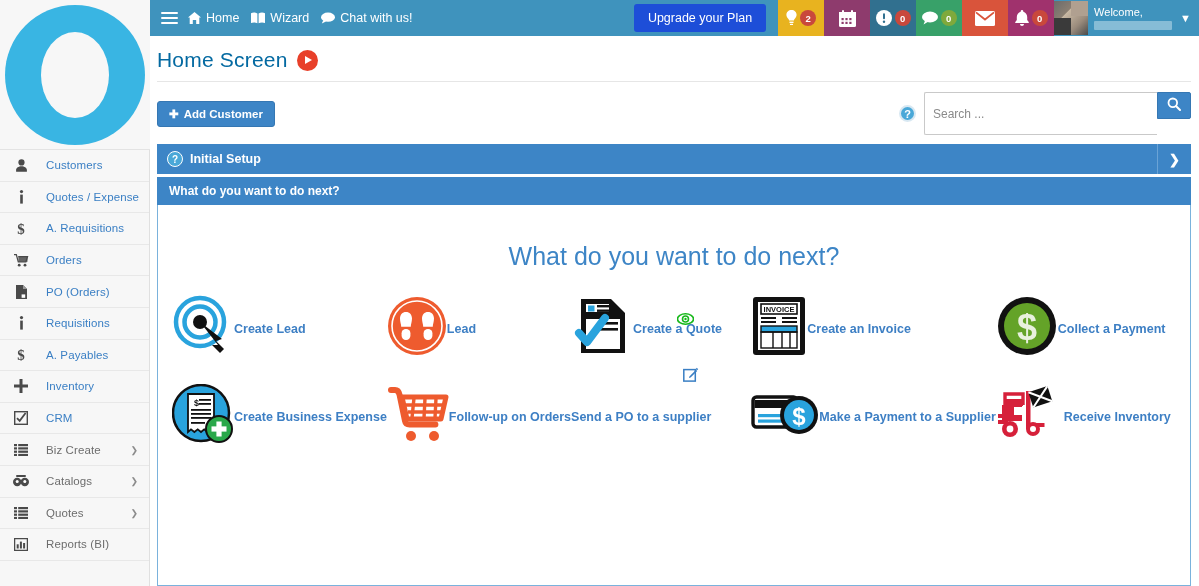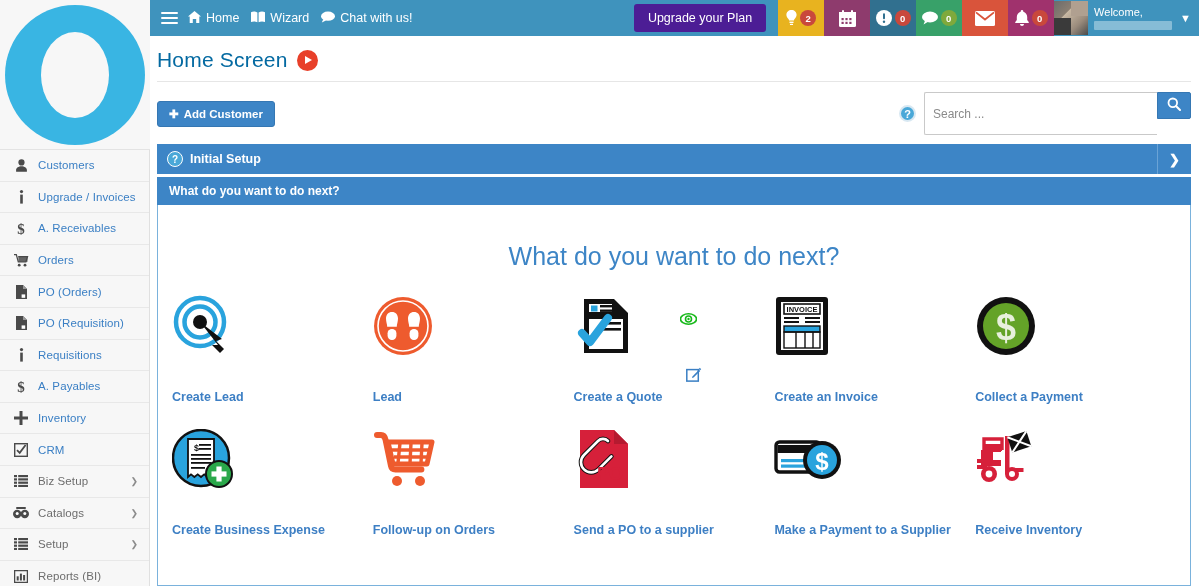--- a/index.html
+++ b/index.html
@@ -43,21 +43,21 @@
     background: #f7f7f7;
     cursor: pointer;
     position: relative;
   }
   .menu-ico {
     width: 22px; display: flex; align-items: center; justify-content: center;
     color: #4a4a4a; font-size: 13px; flex: 0 0 22px;
   }
   .menu-ico svg { display: block; }
   .menu-label {
-    font-size: 11.5px; color: #3a7fc4; margin-left: 6px;
+    font-size: 11.5px; color: #3a7fc4; margin-left: 14px;
     white-space: nowrap; letter-spacing: .1px;
   }
   .menu-item.grey .menu-label { color: #6d6d6d; }
   .menu-caret {
     position: absolute; right: 11px; top: 50%; transform: translateY(-50%);
     color: #8b8b8b; font-size: 9px;
   }
 
   
   .right { flex: 1; display: flex; flex-direction: column; min-width: 0; }
@@ -68,28 +68,28 @@
     display: flex; align-items: stretch; flex: 0 0 36px;
     color: #fff;
   }
   .tb-left { display: flex; align-items: center; padding-left: 11px; gap: 0; }
   .burger {
     width: 17px; height: 13px; display: flex; flex-direction: column;
     justify-content: space-between; cursor: pointer; margin-right: 10px;
   }
   .burger i { display: block; height: 2.4px; background: #fff; border-radius: 1px; }
   .tb-link {
-    display: flex; gap: 5px;
+    display: flex; align-items: center; gap: 5px;
     font-size: 12.5px; color: #fff; margin-right: 12px;
     cursor: pointer; white-space: nowrap;
   }
   .tb-link svg { display: block; }
   .tb-spacer { flex: 1; }
   .upgrade-btn {
-    align-self: center; background: #4c1d95; border: none;
+    align-self: center; background: #1d4ed8; border: none;
     color: #fff; font-size: 12.5px; font-family: inherit;
     padding: 7px 14px; border-radius: 3px; cursor: pointer;
     margin-right: 12px; white-space: nowrap;
   }
   .tile {
     width: 46px; display: flex; align-items: center; justify-content: center;
     gap: 3px; cursor: pointer; position: relative;
   }
   .tile svg { display: block; }
   .badge {
@@ -201,22 +201,22 @@
   }
   .card-title {
     text-align: center; font-size: 25px; color: #3d85c6;
     font-weight: normal; padding: 37px 0 0 0;
   }
   .grid {
     display: grid; grid-template-columns: repeat(5, 1fr);
     row-gap: 0; padding: 22px 14px 0 14px;
   }
   .cell {
-    display: flex; flex-direction: column; align-items: flex-start;
-    cursor: pointer; position: relative; padding-bottom: 22px; gap: 26px;
+    display: flex; flex-direction: row; align-items: center;
+    cursor: pointer; position: relative; padding-bottom: 22px;
   }
   .cell-icon {
     height: 66px; display: flex; align-items: center; justify-content: center;
     position: relative;
   }
   .cell-label {
     margin-top: 5px; font-size: 12.5px; color: #3d7fc4; font-weight: bold;
     text-align: center; white-space: nowrap;
   }
   .mini-eye {
@@ -247,29 +247,29 @@
           </span>
           <span class="menu-label">Customers</span>
         </div>
         <div class="menu-item">
           <span class="menu-ico">
             <svg width="7" height="14" viewBox="0 0 7 14">
               <circle cx="3.5" cy="1.6" r="1.6" fill="#4a4a4a"></circle>
               <rect x="2.2" y="4.6" width="2.6" height="9" fill="#4a4a4a"></rect>
             </svg>
           </span>
-          <span class="menu-label">Upgrade / Invoices</span>
+          <span class="menu-label">Quotes / Expense</span>
         </div>
         <div class="menu-item">
           <span class="menu-ico">
             <svg width="10" height="15" viewBox="0 0 10 15">
               <text x="5" y="13" font-family="Liberation Serif, serif" font-size="15" font-weight="bold" fill="#4a4a4a" text-anchor="middle">$</text>
             </svg>
           </span>
-          <span class="menu-label">A. Receivables</span>
+          <span class="menu-label">A. Requisitions</span>
         </div>
         <div class="menu-item">
           <span class="menu-ico">
             <svg width="15" height="13" viewBox="0 0 15 13">
               <path d="M0 .6h2.3l2 7.2h7.6l1.6-5.1H4.2" stroke="#4a4a4a" stroke-width="1.3" fill="none"></path>
               <rect x="4.4" y="2.7" width="9.1" height="5.1" fill="#4a4a4a" opacity=".85"></rect>
               <circle cx="5.2" cy="11.2" r="1.4" fill="#4a4a4a"></circle>
               <circle cx="11" cy="11.2" r="1.4" fill="#4a4a4a"></circle>
             </svg>
           </span>
@@ -277,30 +277,20 @@
         </div>
         <div class="menu-item">
           <span class="menu-ico">
             <svg width="11" height="14" viewBox="0 0 11 14">
               <path d="M0 0h7l4 4v10H0z" fill="#4a4a4a"></path>
               <path d="M7 0l4 4H7z" fill="#999"></path>
               <rect x="5.6" y="9.4" width="3.6" height="3.4" fill="#fff"></rect>
             </svg>
           </span>
           <span class="menu-label">PO (Orders)</span>
-        </div>
-        <div class="menu-item">
-          <span class="menu-ico">
-            <svg width="11" height="14" viewBox="0 0 11 14">
-              <path d="M0 0h7l4 4v10H0z" fill="#4a4a4a"></path>
-              <path d="M7 0l4 4H7z" fill="#999"></path>
-              <rect x="5.6" y="9.4" width="3.6" height="3.4" fill="#fff"></rect>
-            </svg>
-          </span>
-          <span class="menu-label">PO (Requisition)</span>
         </div>
         <div class="menu-item">
           <span class="menu-ico">
             <svg width="7" height="14" viewBox="0 0 7 14">
               <circle cx="3.5" cy="1.6" r="1.6" fill="#4a4a4a"></circle>
               <rect x="2.2" y="4.6" width="2.6" height="9" fill="#4a4a4a"></rect>
             </svg>
           </span>
           <span class="menu-label">Requisitions</span>
         </div>
@@ -338,21 +328,21 @@
                 <rect x="4.2" y="0" width="9.8" height="2.2"></rect>
                 <rect x="0" y="3.3" width="3" height="2.2"></rect>
                 <rect x="4.2" y="3.3" width="9.8" height="2.2"></rect>
                 <rect x="0" y="6.6" width="3" height="2.2"></rect>
                 <rect x="4.2" y="6.6" width="9.8" height="2.2"></rect>
                 <rect x="0" y="9.9" width="3" height="2.1"></rect>
                 <rect x="4.2" y="9.9" width="9.8" height="2.1"></rect>
               </g>
             </svg>
           </span>
-          <span class="menu-label">Biz Setup</span>
+          <span class="menu-label">Biz Create</span>
           <span class="menu-caret">❯</span>
         </div>
         <div class="menu-item grey">
           <span class="menu-ico">
             <svg width="16" height="12" viewBox="0 0 16 12">
               <circle cx="4.2" cy="7" r="4.2" fill="#4a4a4a"></circle>
               <circle cx="11.8" cy="7" r="4.2" fill="#4a4a4a"></circle>
               <circle cx="4.2" cy="6.4" r="1.5" fill="#fff"></circle>
               <circle cx="11.8" cy="6.4" r="1.5" fill="#fff"></circle>
               <rect x="3" y="0" width="10" height="2" rx="1" fill="#4a4a4a"></rect>
@@ -369,21 +359,21 @@
                 <rect x="4.2" y="0" width="9.8" height="2.2"></rect>
                 <rect x="0" y="3.3" width="3" height="2.2"></rect>
                 <rect x="4.2" y="3.3" width="9.8" height="2.2"></rect>
                 <rect x="0" y="6.6" width="3" height="2.2"></rect>
                 <rect x="4.2" y="6.6" width="9.8" height="2.2"></rect>
                 <rect x="0" y="9.9" width="3" height="2.1"></rect>
                 <rect x="4.2" y="9.9" width="9.8" height="2.1"></rect>
               </g>
             </svg>
           </span>
-          <span class="menu-label">Setup</span>
+          <span class="menu-label">Quotes</span>
           <span class="menu-caret">❯</span>
         </div>
         <div class="menu-item grey">
           <span class="menu-ico">
             <svg width="14" height="13" viewBox="0 0 14 13">
               <rect x=".6" y=".6" width="12.8" height="11.8" stroke="#4a4a4a" stroke-width="1.3" fill="none"></rect>
               <g fill="#4a4a4a">
                 <rect x="2.7" y="6.3" width="2" height="4.2"></rect>
                 <rect x="5.9" y="3.6" width="2" height="6.9"></rect>
                 <rect x="9.1" y="5" width="2" height="5.5"></rect>
@@ -684,29 +674,20 @@
                     <line x1="38" y1="13" x2="37" y2="33"></line>
                     <line x1="49" y1="13" x2="48" y2="33"></line>
                   </g>
                   <circle cx="24" cy="51" r="5" fill="#ee5b2e"></circle>
                   <circle cx="47" cy="51" r="5" fill="#ee5b2e"></circle>
                 </svg>
               </span>
               <span class="cell-label">Follow-up on Orders</span>
             </div>
             <div class="cell">
-              <span class="cell-icon">
-                <svg width="58" height="62" viewBox="0 0 58 62">
-                  <path d="M6 2h34l14 14v44H6z" fill="#d6203a"></path>
-                  <path d="M40 2l14 14H40z" fill="#b51a30"></path>
-                  <path d="M34 13c-2.8-2.8-7.3-2.8-10 0L10 27c-4 4-4 10.4 0 14.4s10.4 4 14.4 0l13-13" stroke="#111" stroke-width="4.6" fill="none" stroke-linecap="round"></path>
-                  <path d="M34 13c-2.8-2.8-7.3-2.8-10 0L10 27c-4 4-4 10.4 0 14.4s10.4 4 14.4 0l13-13" stroke="#fff" stroke-width="2.6" fill="none" stroke-linecap="round"></path>
-                  <text x="36" y="52" font-family="Liberation Sans, sans-serif" font-size="18" font-weight="bold" fill="#d6203a" text-anchor="middle">PO</text>
-                </svg>
-              </span>
               <span class="cell-label">Send a PO to a supplier</span>
             </div>
             <div class="cell">
               <span class="cell-icon">
                 <svg width="68" height="58" viewBox="0 0 68 58">
                   <rect x="2" y="12" width="44" height="30" rx="3.5" fill="#fff" stroke="#111" stroke-width="3.4"></rect>
                   <rect x="3.5" y="15" width="41" height="8" fill="#111"></rect>
                   <rect x="7" y="29" width="33" height="3.2" fill="#29a3dd"></rect>
                   <rect x="7" y="34.5" width="33" height="3.2" fill="#29a3dd"></rect>
                   <circle cx="48" cy="30" r="19" fill="#111"></circle>

